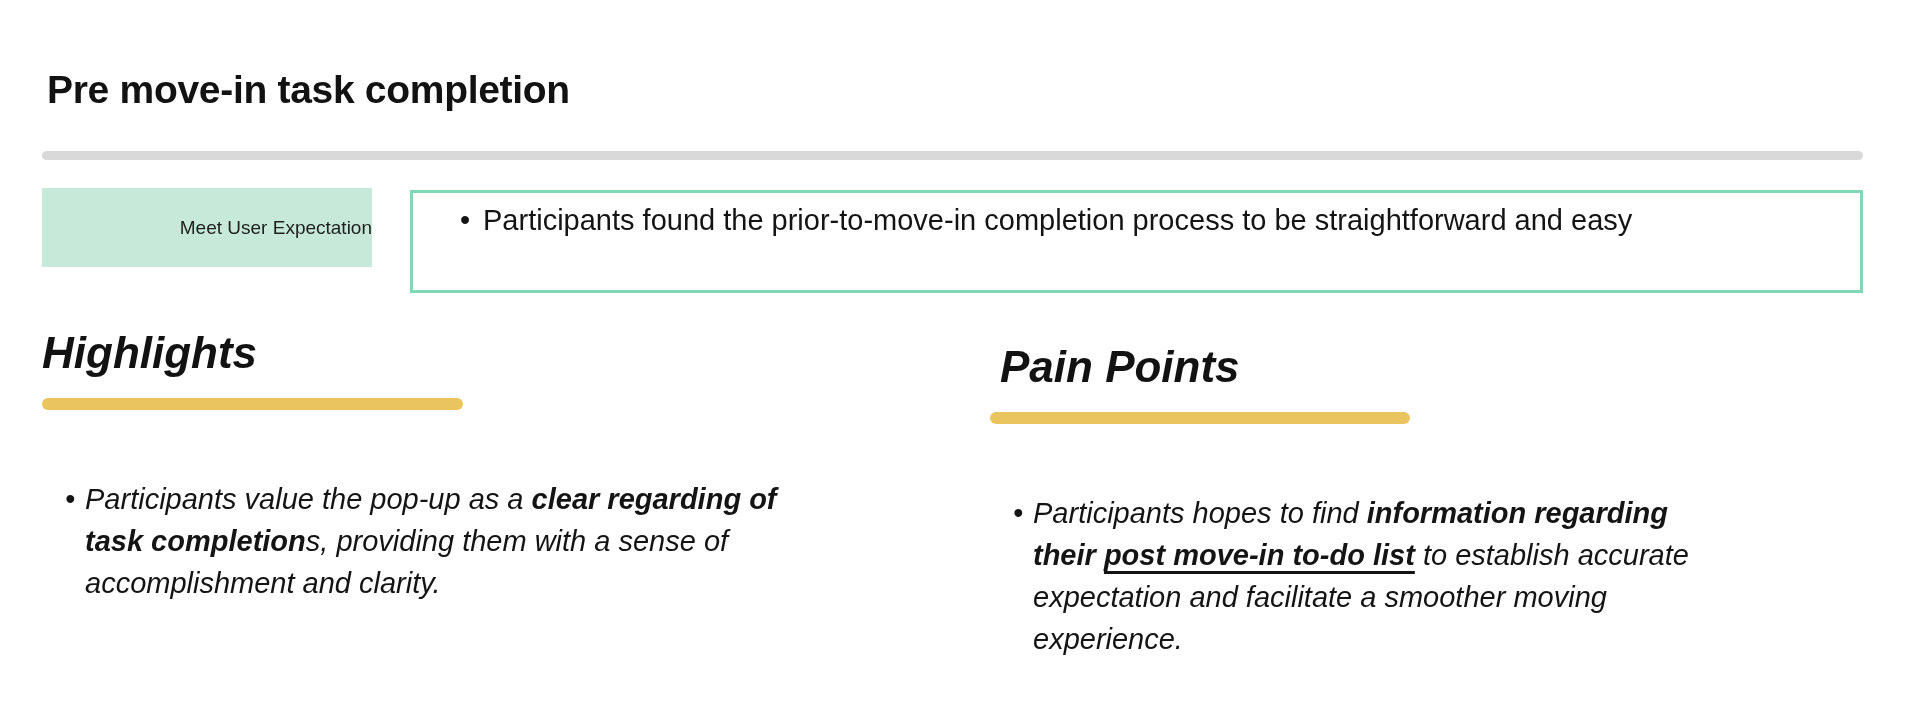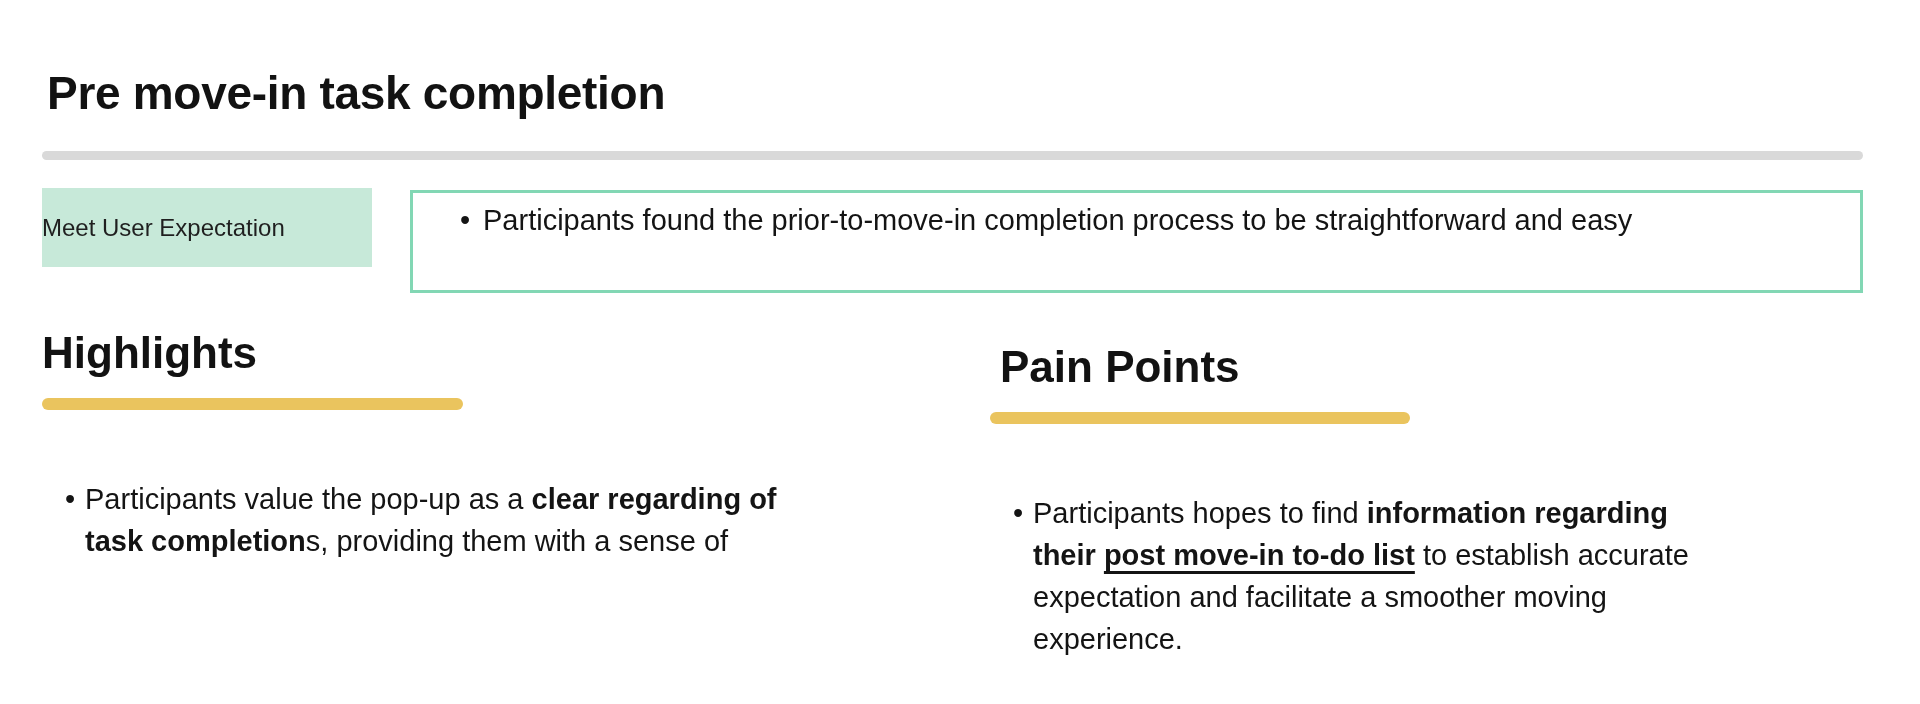--- a/index.html
+++ b/index.html
@@ -6,50 +6,50 @@
   .page{
     position:relative;
     width:1920px;height:704px;
     background:#ffffff;
     font-family:"Liberation Sans", sans-serif;
     color:var(--body-text,#141414);
     overflow:hidden;
   }
   .title{
     position:absolute;left:47px;top:70px;
-    font-size:46px;font-weight:800;line-height:1;
+    font-size:39px;font-weight:800;line-height:1;
     letter-spacing:-0.3px;
     color:var(--title-text,#121212);
     white-space:pre;
   }
   .divider{
     position:absolute;left:42px;top:151px;
     width:1821px;height:9px;border-radius:5px;
     background:var(--divider-gray,#d9d9d9);
   }
   .tag{
     position:absolute;left:42px;top:188px;
     width:330px;height:79px;
     background:var(--tag-background,#c7e9d9);
-    display:flex;align-items:center;justify-content:flex-start;
-    font-size:24px;color:#1f1f1f;white-space:pre;
+    display:flex;align-items:center;justify-content:flex-end;
+    font-size:19px;color:#1f1f1f;white-space:pre;
   }
   .note{
     position:absolute;left:410px;top:190px;
     width:1453px;height:103px;box-sizing:border-box;
     border:3px solid var(--note-border,#82d7b4);
     background:#ffffff;
   }
   .note-inner{
     display:flex;
     padding:7px 18px 0 47px;
     font-size:29px;line-height:40px;
   }
   .marker{flex:none;width:23px;}
-  .col{position:absolute;top:331px;}
+  .col{position:absolute;top:331px;font-style:italic;}
   .col-left{left:42px;width:800px;}
   .col-right{left:990px;width:880px;}
   .col-heading{
     font-size:44px;font-weight:800;line-height:1;
     color:var(--title-text,#121212);white-space:pre;
   }
   .col-right .col-heading{padding-left:10px;margin-top:14px;}
   .underline-bar{
     height:12px;border-radius:6px;margin-top:23px;
     background:var(--heading-underline-yellow,#eac45e);
@@ -88,20 +88,21 @@
   </div>
 
   <div class="col col-left">
     <div class="col-heading">Highlights</div>
     <div class="underline-bar"></div>
     <div class="bullet">
       <span class="marker">•</span>
       <div>
           <div class="tline"><span>Participants value the pop-up as a </span><span class="b">clear regarding of</span></div>
           <div class="tline"><span class="b">task completion</span><span>s, providing them with a sense of</span></div>
+          <div class="tline"><span>accomplishment and clarity.</span></div>
         </div>
     </div>
   </div>
 
   <div class="col col-right">
     <div class="col-heading">Pain Points</div>
     <div class="underline-bar"></div>
     <div class="bullet">
       <span class="marker">•</span>
       <div>

